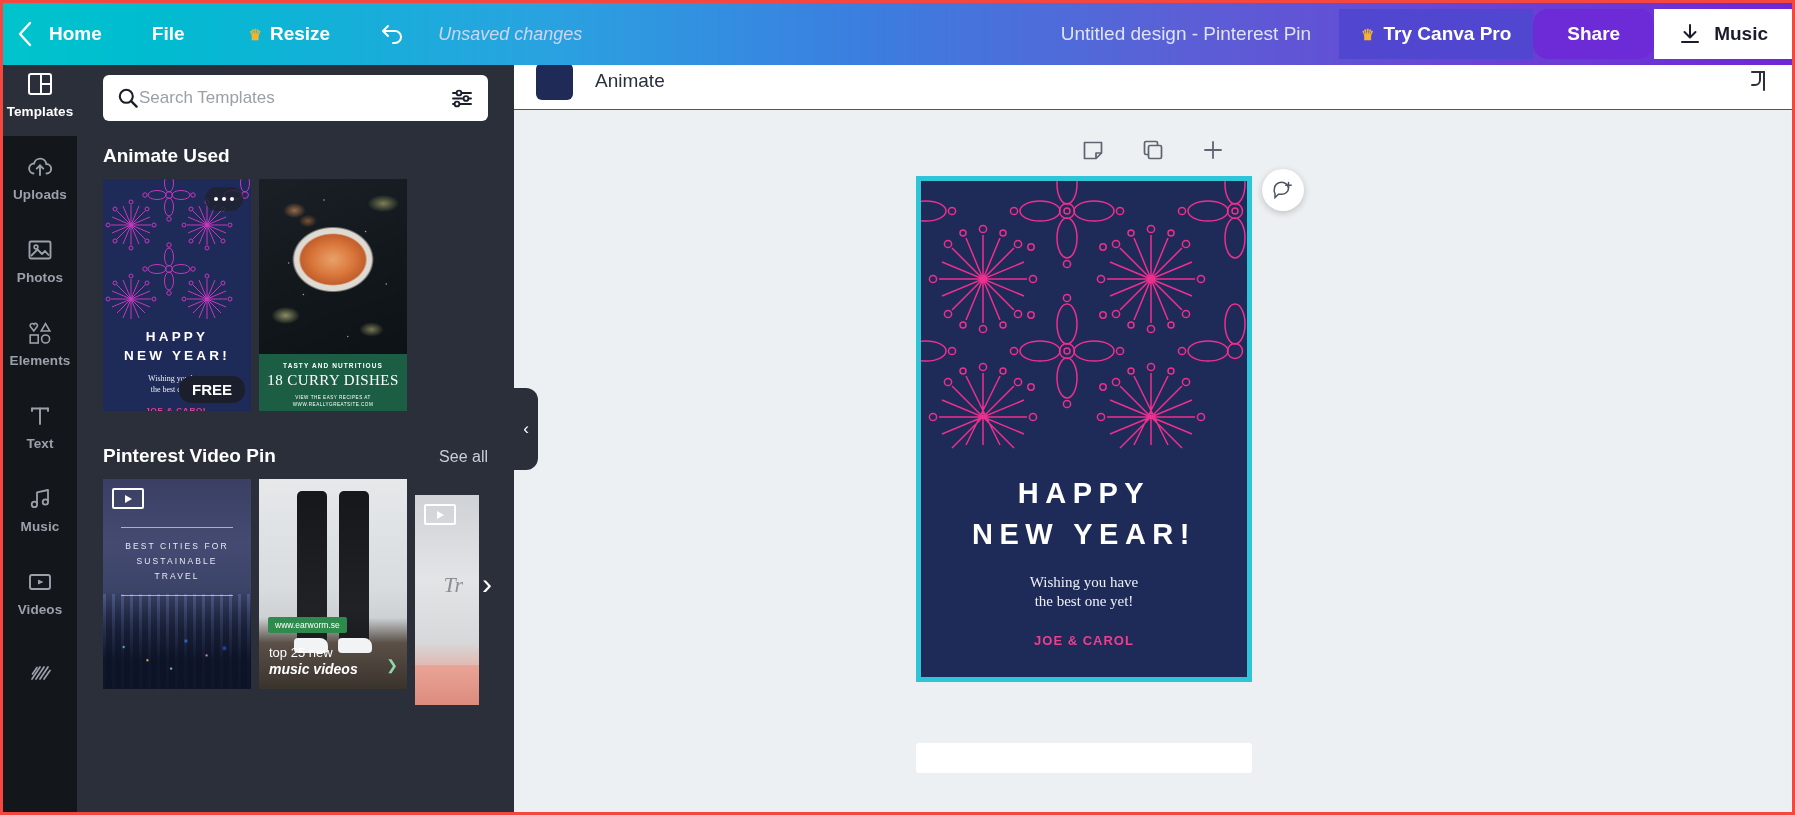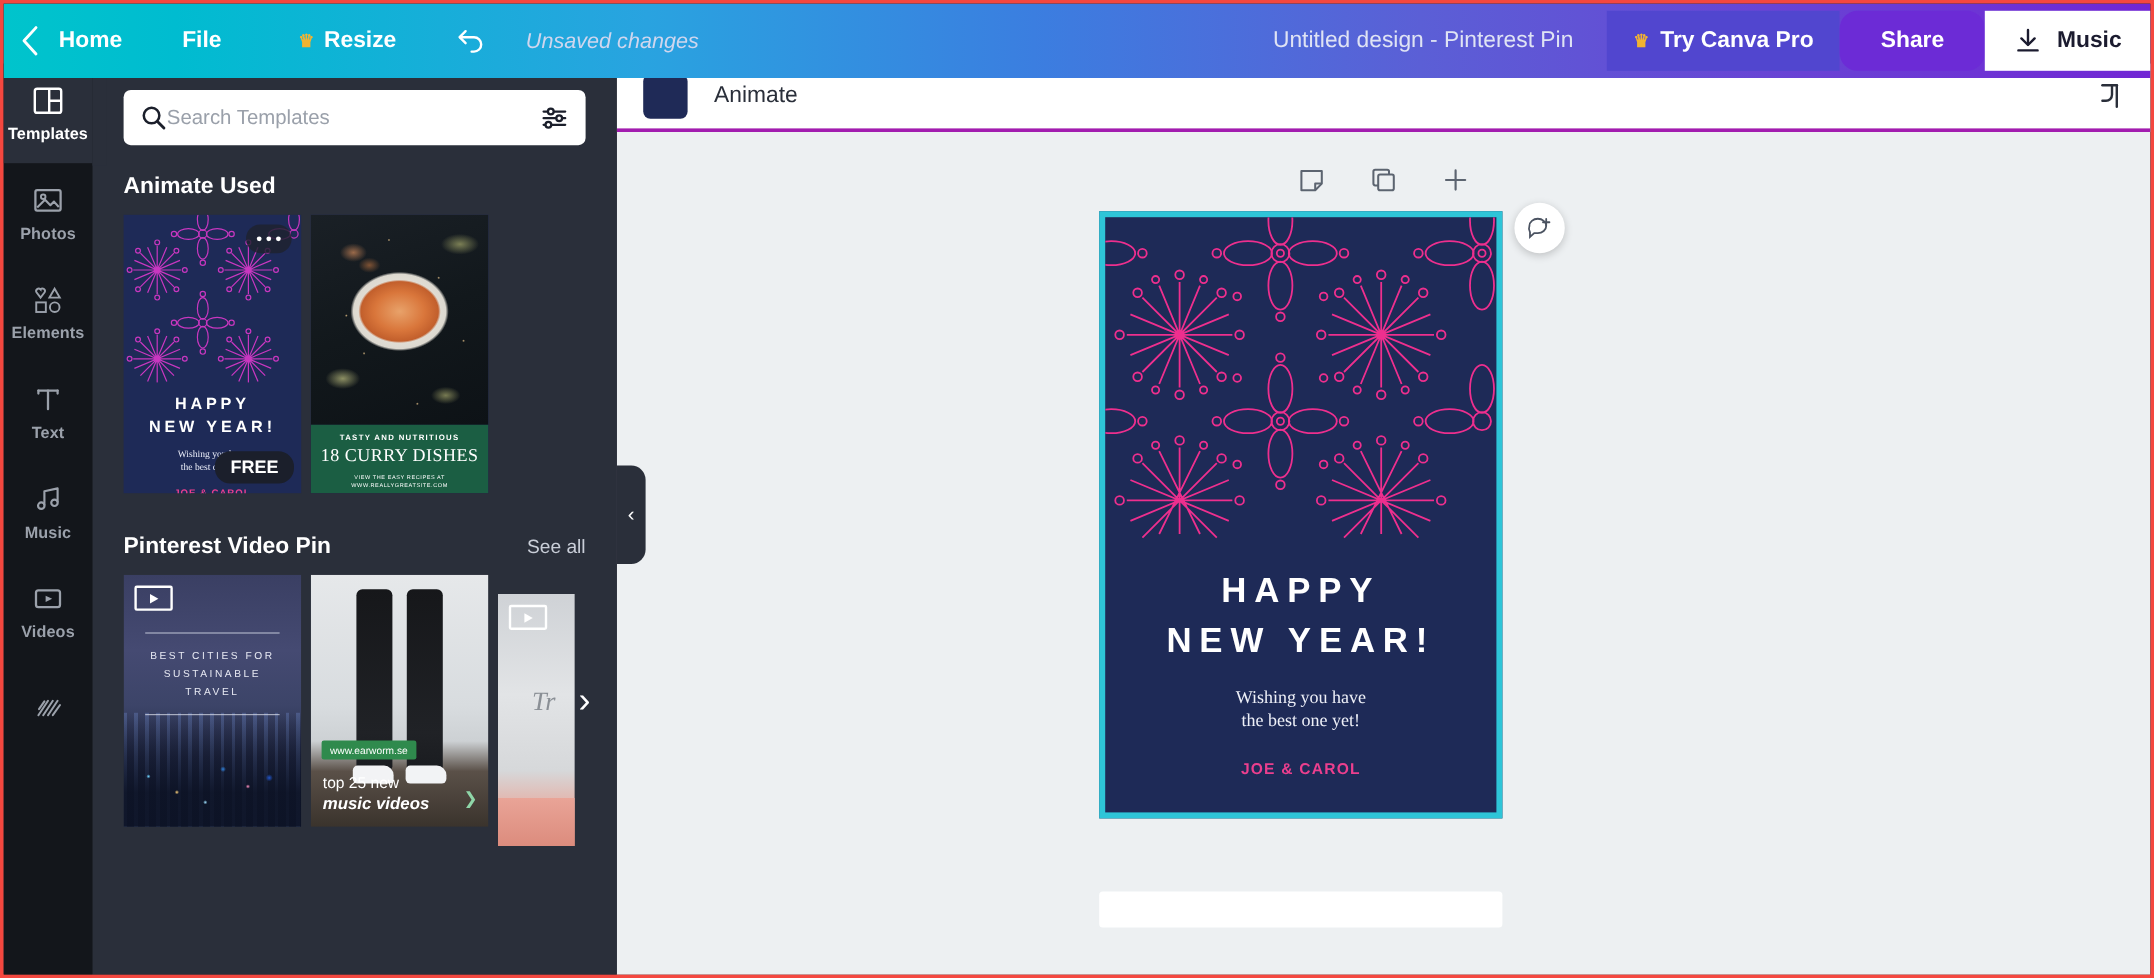--- a/index.html
+++ b/index.html
@@ -295,21 +295,21 @@
   
   .editor {
     position: absolute; left: 511px; top: 50px;
     width: 1278px; height: 762px;
     background: #edf0f2;
   }
   .edbar {
     position: absolute; left: 0; top: 0; right: 0; height: 57px;
     background: #ffffff;
     display: flex; align-items: center; padding: 0 22px;
-    border-bottom: 3px solid #a21caf;
+    border-bottom: 1px solid #a21caf;
   }
   .swatch {
     width: 37px; height: 37px; border-radius: 6px;
     background: #1f2a57; flex: none;
   }
   .animate-btn {
     margin-left: 22px; font-size: 19px; color: #2a2f3a;
   }
   .edbar-spacer { flex: 1; }
   .pin-ico { width: 26px; height: 26px; }
@@ -416,20 +416,28 @@
 
     <div class="rail-item active">
       <svg class="rail-ico" viewBox="0 0 28 28" fill="none">
         <rect x="3" y="4" width="22" height="20" rx="2" stroke="currentColor" stroke-width="2"></rect>
         <path d="M15 4 V24" stroke="currentColor" stroke-width="2"></path>
         <path d="M15 14 H25" stroke="currentColor" stroke-width="2"></path>
       </svg>
       <span class="rail-label">Templates</span>
     </div>
 
+    <div class="rail-item">
+      <svg class="rail-ico" viewBox="0 0 28 28" fill="none">
+        <path d="M7.5 20.5 a5 5 0 0 1 .6-9.96 A6.2 6.2 0 0 1 20.3 11 a4.7 4.7 0 0 1 .2 9.5" stroke="currentColor" stroke-width="1.9" stroke-linecap="round" fill="none"></path>
+        <path d="M14 22 V12.5" stroke="currentColor" stroke-width="1.9" stroke-linecap="round"></path>
+        <path d="M10.7 15.6 L14 12.3 L17.3 15.6" stroke="currentColor" stroke-width="1.9" stroke-linecap="round" stroke-linejoin="round"></path>
+      </svg>
+      <span class="rail-label">Uploads</span>
+    </div>
 
     <div class="rail-item">
       <svg class="rail-ico" viewBox="0 0 28 28" fill="none">
         <rect x="3.5" y="5.5" width="21" height="17" rx="1.5" stroke="currentColor" stroke-width="1.9"></rect>
         <circle cx="10" cy="11" r="1.9" stroke="currentColor" stroke-width="1.6"></circle>
         <path d="M5 20 L11.5 13.5 L16 18 L19 15 L23 19.5" stroke="currentColor" stroke-width="1.8" stroke-linejoin="round" fill="none"></path>
       </svg>
       <span class="rail-label">Photos</span>
     </div>
 

